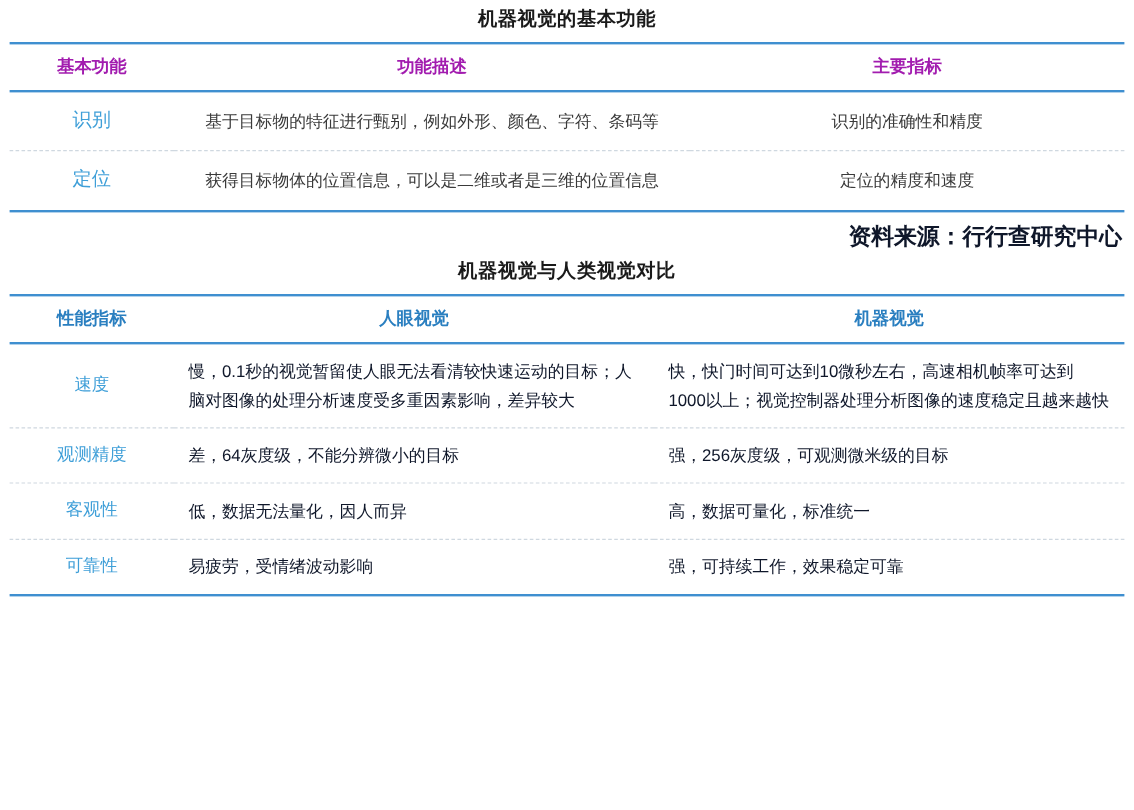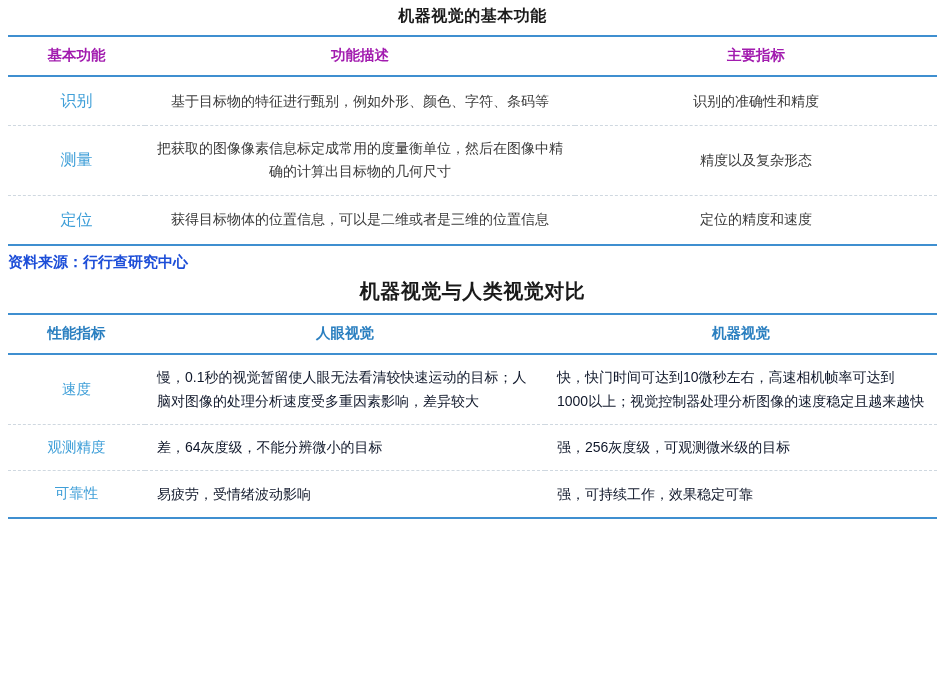--- a/index.html
+++ b/index.html
@@ -19,21 +19,21 @@
   .title {
     text-align: center;
     font-size: 16px;
     font-weight: bold;
     color: #1a1a1a;
     letter-spacing: 0.5px;
     padding: 6px 0 8px 0;
   }
   .title2 {
     text-align: center;
-    font-size: 20px;
+    font-size: 16px;
     font-weight: bold;
     color: #1a1a1a;
     letter-spacing: 0.5px;
     padding: 4px 0 8px 0;
   }
   table {
     width: 100%;
     border-collapse: collapse;
     table-layout: fixed;
   }
@@ -59,24 +59,24 @@
     border-bottom: 2.5px solid #3f8fd0;
   }
   .tbl1 td.c1 {
     color: #3f9fd8;
     font-size: 16px;
   }
   .tbl1 td.c2 {
     text-align: center;
   }
   .source {
-    text-align: left;
-    font-size: 15px;
+    text-align: right;
+    font-size: 19px;
     font-weight: bold;
-    color: #1d4ed8;
+    color: #0f172a;
     padding: 7px 2px 2px 0;
   }
   .tbl2 .thead th {
     font-size: 14.5px;
     font-weight: bold;
     color: #2a7fc0;
     padding: 9px 4px 10px 4px;
     border-top: 2.5px solid #3f8fd0;
     border-bottom: 2.5px solid #3f8fd0;
     text-align: center;
@@ -127,25 +127,20 @@
         <th>主要指标</th>
       </tr>
     </thead>
     <tbody>
       <tr>
         <td class="c1">识别</td>
         <td class="c2">基于目标物的特征进行甄别，例如外形、颜色、字符、条码等</td>
         <td>识别的准确性和精度</td>
       </tr>
       <tr>
-        <td class="c1">测量</td>
-        <td class="c2">把获取的图像像素信息标定成常用的度量衡单位，然后在图像中精确的计算出目标物的几何尺寸</td>
-        <td>精度以及复杂形态</td>
-      </tr>
-      <tr>
         <td class="c1">定位</td>
         <td class="c2">获得目标物体的位置信息，可以是二维或者是三维的位置信息</td>
         <td>定位的精度和速度</td>
       </tr>
     </tbody>
   </table>
 
   <div class="source">资料来源：行行查研究中心</div>
 
   <div class="title2">机器视觉与人类视觉对比</div>
@@ -168,20 +163,25 @@
         <td class="c1">速度</td>
         <td class="cell-text">慢，0.1秒的视觉暂留使人眼无法看清较快速运动的目标；人脑对图像的处理分析速度受多重因素影响，差异较大</td>
         <td class="cell-text">快，快门时间可达到10微秒左右，高速相机帧率可达到1000以上；视觉控制器处理分析图像的速度稳定且越来越快</td>
       </tr>
       <tr>
         <td class="c1">观测精度</td>
         <td class="cell-text">差，64灰度级，不能分辨微小的目标</td>
         <td class="cell-text">强，256灰度级，可观测微米级的目标</td>
       </tr>
       <tr>
+        <td class="c1">客观性</td>
+        <td class="cell-text">低，数据无法量化，因人而异</td>
+        <td class="cell-text">高，数据可量化，标准统一</td>
+      </tr>
+      <tr>
         <td class="c1">可靠性</td>
         <td class="cell-text">易疲劳，受情绪波动影响</td>
         <td class="cell-text">强，可持续工作，效果稳定可靠</td>
       </tr>
     </tbody>
   </table>
 
 </div>
 
 </body></html>

